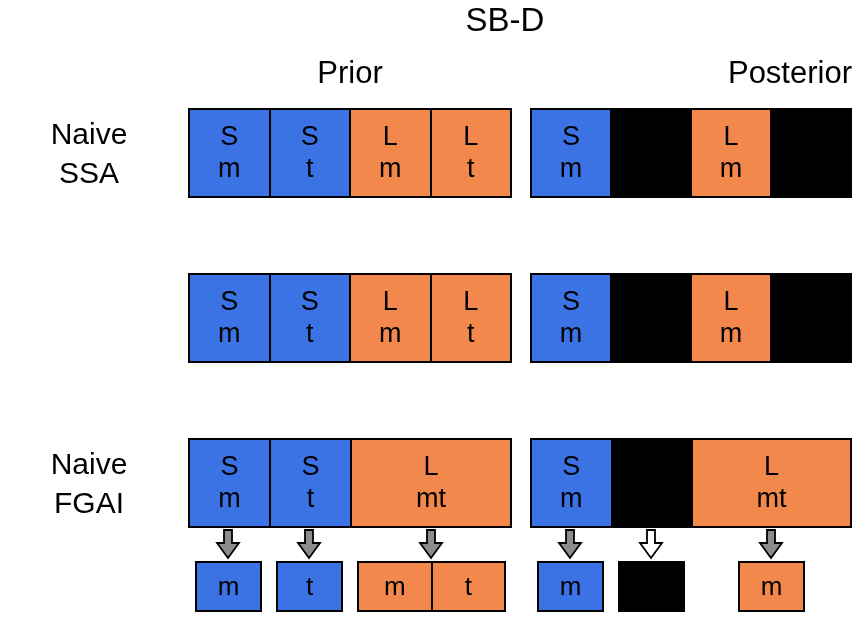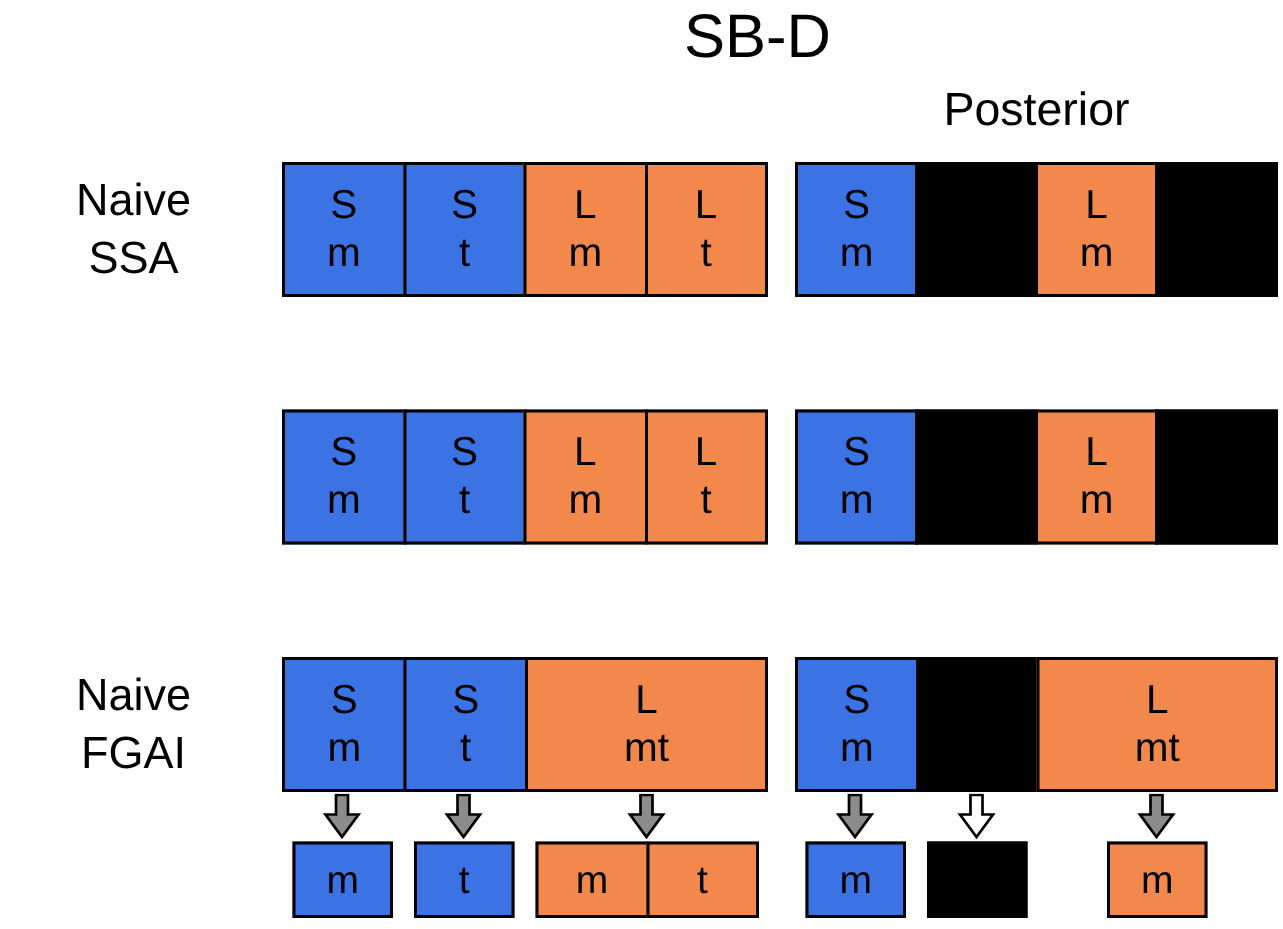--- a/index.html
+++ b/index.html
@@ -2,27 +2,27 @@
 <html><head>
 <meta charset="utf-8">
 <style>
   * { box-sizing: border-box; margin: 0; padding: 0; }
   html, body { background: #ffffff; }
   body { font-family: "Liberation Sans", "DejaVu Sans", sans-serif; color: #000; }
   .page { position: relative; width: 855px; height: 619px; background: #fff; overflow: hidden; }
 
   .title {
     position: absolute; left: 160px; top: 0; width: 690px;
-    text-align: center; font-size: 41px; line-height: 1.2;
+    text-align: center; font-size: 33px; line-height: 1.2;
   }
   .col-header {
     position: absolute; top: 55px; text-align: center; font-size: 31px;
   }
   .col-header.prior { left: 188px; width: 324px; }
-  .col-header.posterior { left: 530px; width: 322px; }
+  .col-header.posterior { left: 530px; width: 322px; text-align: right; }
 
   .row-label {
     position: absolute; left: 0; width: 178px; height: 90px;
     display: flex; align-items: center; justify-content: center;
     text-align: center; font-size: 30px; line-height: 1.3; white-space: pre-line;
   }
 
   .block { position: absolute; height: 90px; display: flex; }
   .block.prior { left: 188px; width: 324px; }
   .block.posterior { left: 530px; width: 322px; }
@@ -47,20 +47,21 @@
   }
   .bpair { position: absolute; top: 561px; height: 51px; display: flex; }
   .bpair .cell { font-size: 26px; }
 </style>
 </head>
 <body>
 
 <div class="page">
 
   <div class="title">SB-D</div>
+  <div class="col-header prior">Prior</div>
   <div class="col-header posterior">Posterior</div>
 
   <div class="row-label y1">Naive
 SSA</div>
   <div class="block prior y1">
     <div class="cell" style="background: rgb(59, 115, 228);">S
 m</div>
     <div class="cell" style="background: rgb(59, 115, 228);">S
 t</div>
     <div class="cell" style="background: rgb(242, 136, 75);">L

